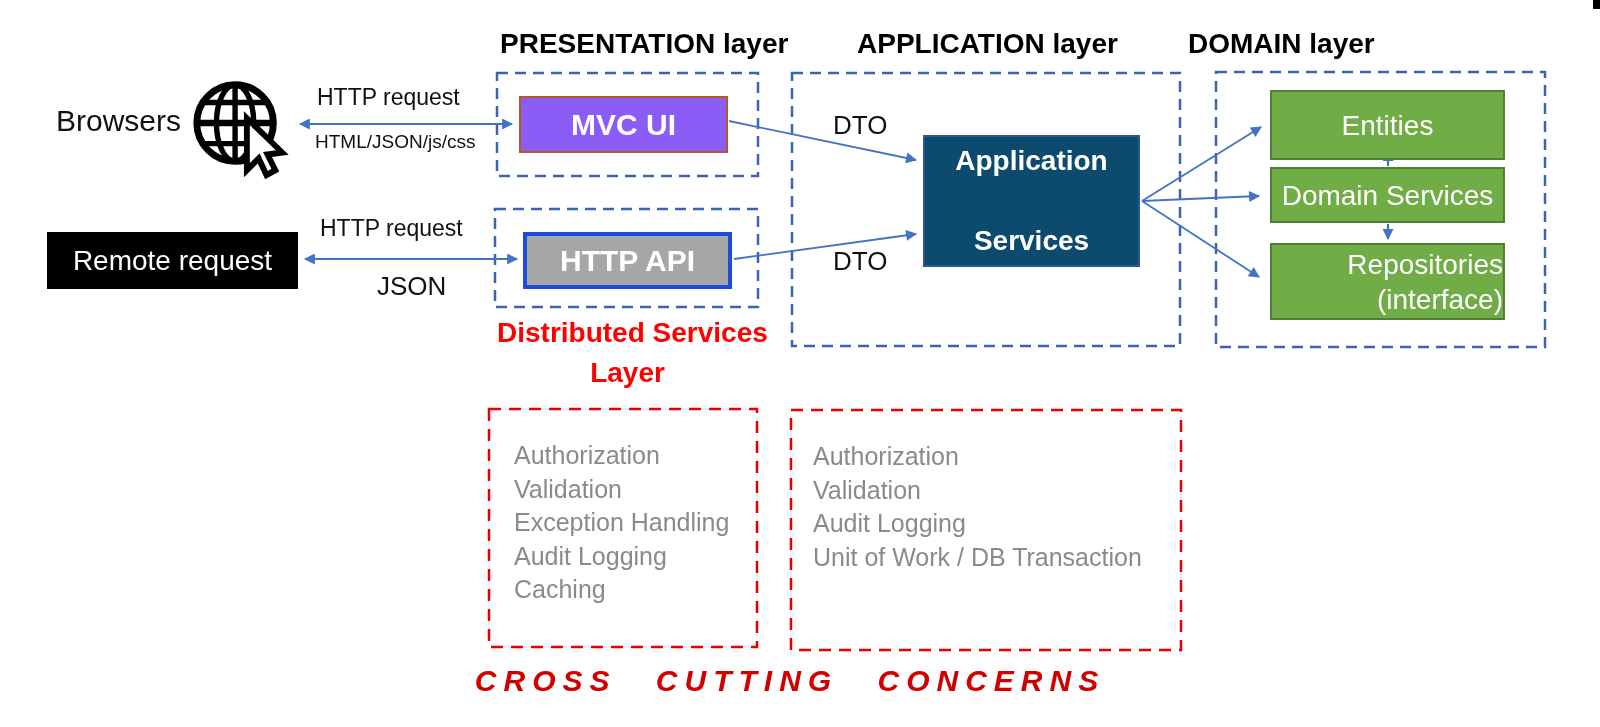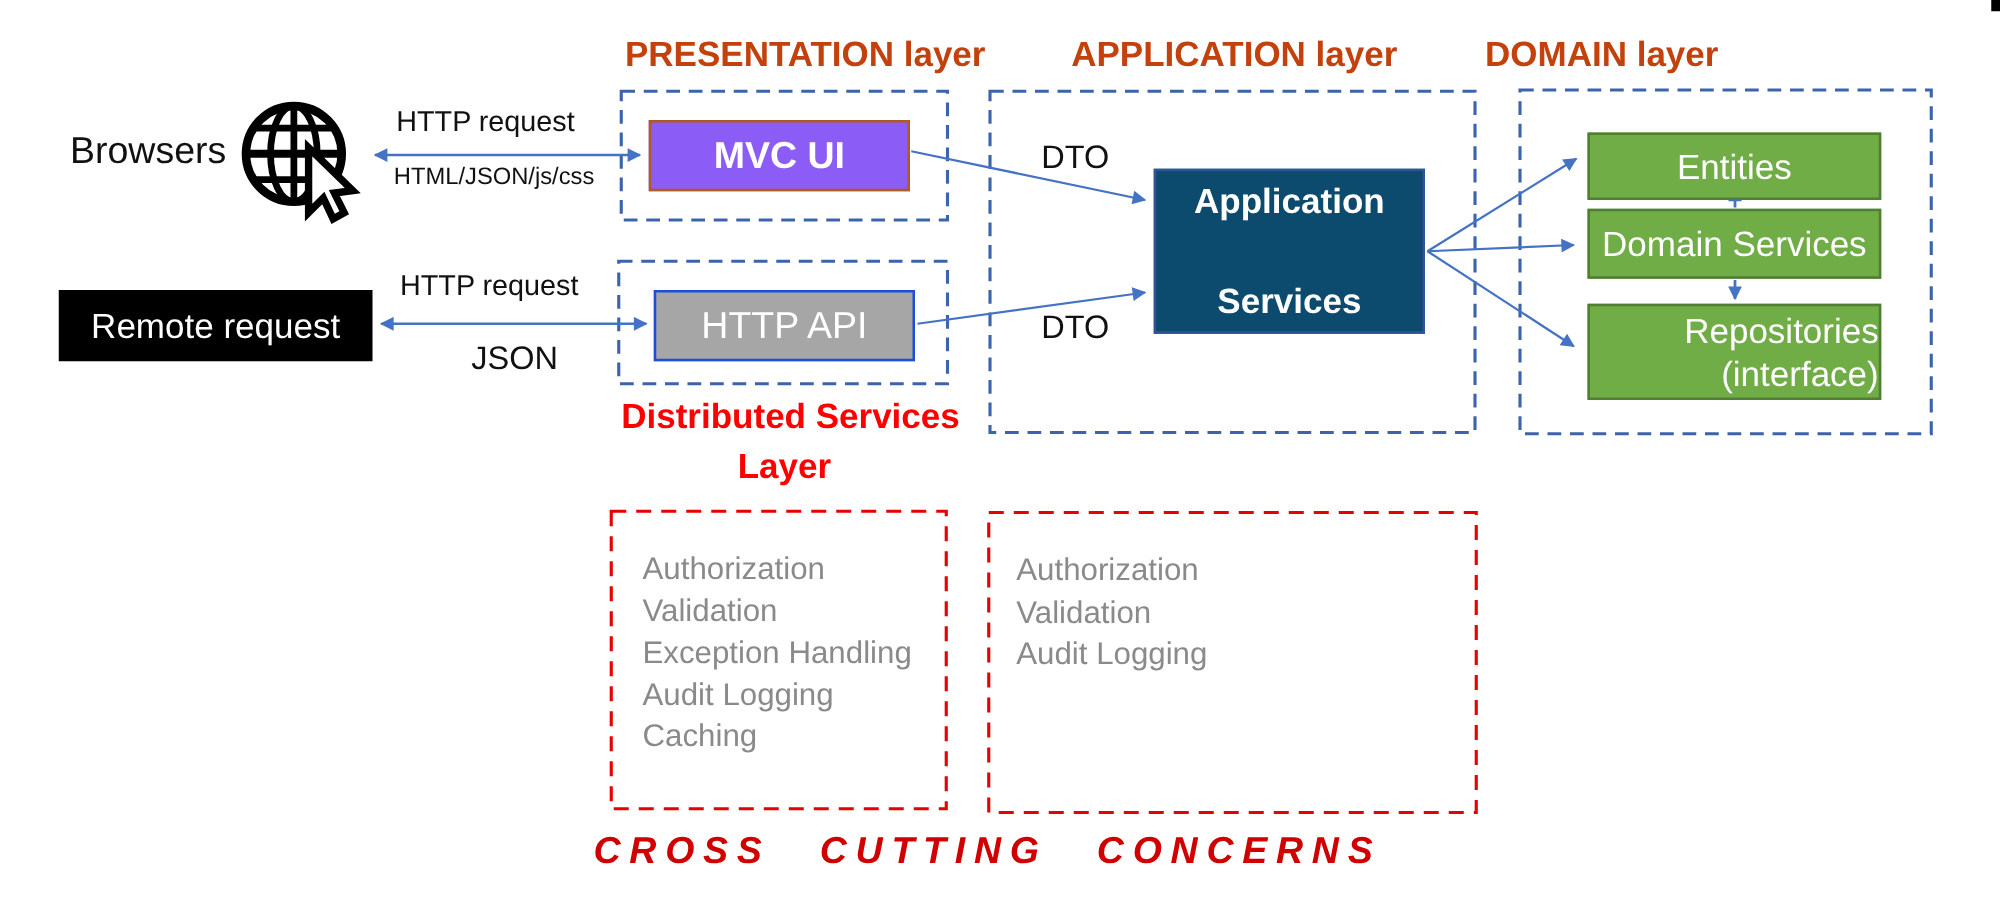--- a/index.html
+++ b/index.html
@@ -2,29 +2,29 @@
 <html><head>
 <meta charset="utf-8">
 <style>
   html,body{margin:0;padding:0;background:#fff;}
   #canvas{
     position:relative;width:1600px;height:727px;background:#ffffff;overflow:hidden;
     font-family:"Liberation Sans","DejaVu Sans",sans-serif;
   }
   .abs{position:absolute;}
   .layer-label{
-    color:#c2410c;font-size:28px;font-weight:600;text-align:center;white-space:nowrap;
+    color:#000000;font-size:28px;font-weight:600;text-align:center;white-space:nowrap;
   }
   .black-text{color:#111;}
   .node{
     display:flex;flex-direction:column;align-items:center;justify-content:center;
     color:#ffffff;text-align:center;box-sizing:border-box;
   }
   .node-orange{background:#8b5cf6;border:2px solid #AE5A21;font-weight:700;font-size:30px;}
-  .node-gray{background:#A6A6A6;border:2px solid #1d4ed8;font-weight:400;font-size:30px;}
+  .node-gray{background:#A6A6A6;border:4px solid #1d4ed8;font-weight:700;font-size:30px;}
   .node-blue{background:#0c4a6e;border:2px solid #2F5597;font-weight:700;font-size:28px;line-height:36px;gap:44px;}
   .node-green{background:#70AD47;border:2px solid #507E32;font-weight:400;font-size:28px;line-height:35px;}
   .node-black{background:#000;color:#fff;font-size:28px;display:flex;align-items:center;justify-content:center;}
   .edge-label{font-size:23px;color:#111;white-space:nowrap;}
   .edge-sublabel{font-size:19px;color:#111;white-space:nowrap;}
   .dto-label{font-size:26px;color:#111;white-space:nowrap;}
   .cc-box{box-sizing:border-box;}
   .cc-item{font-size:25px;line-height:33.5px;color:#8a8a8a;white-space:nowrap;}
   .cc-title{
     color:#d00000;font-size:30px;font-style:italic;font-weight:600;text-align:center;
@@ -108,21 +108,21 @@
   <div class="abs distributed-label" style="left:497px;top:357px;width:261px;">Layer</div>
 
   <div class="abs dto-label" style="left:833px;top:110px;">DTO</div>
   <div class="abs dto-label" style="left:833px;top:246px;">DTO</div>
 
   <div class="abs node node-blue" style="left:923px;top:135px;width:217px;height:132px;">
     <span>Application</span>
     <span>Services</span>
   </div>
 
-  <div class="abs node node-green" style="left:1270px;top:106px;width:235px;height:54px;align-items:center;">
+  <div class="abs node node-green" style="left:1270px;top:90px;width:235px;height:70px;align-items:center;">
     <span>Entities</span>
   </div>
   <div class="abs node node-green" style="left:1270px;top:167px;width:235px;height:56px;">
     <span>Domain Services</span>
   </div>
   <div class="abs node node-green" style="left:1270px;top:243px;width:235px;height:77px;align-items:flex-end;">
     <span>Repositories</span>
     <span>(interface)</span>
   </div>
 
@@ -131,19 +131,20 @@
     <div class="cc-item">Validation</div>
     <div class="cc-item">Exception Handling</div>
     <div class="cc-item">Audit Logging</div>
     <div class="cc-item">Caching</div>
   </div>
 
   <div class="abs cc-box" style="left:791px;top:410px;width:390px;height:240px;padding:30px 0 0 22px;">
     <div class="cc-item">Authorization</div>
     <div class="cc-item">Validation</div>
     <div class="cc-item">Audit Logging</div>
+    <div class="cc-item">Unit of Work / DB Transaction</div>
   </div>
 
   <div class="abs cc-title" style="left:430px;top:664px;width:720px;">CROSS CUTTING CONCERNS</div>
 
   <div class="abs" style="left:1593px;top:0;width:7px;height:9px;background:#000;"></div>
 
 </div>
 
 </body></html>

